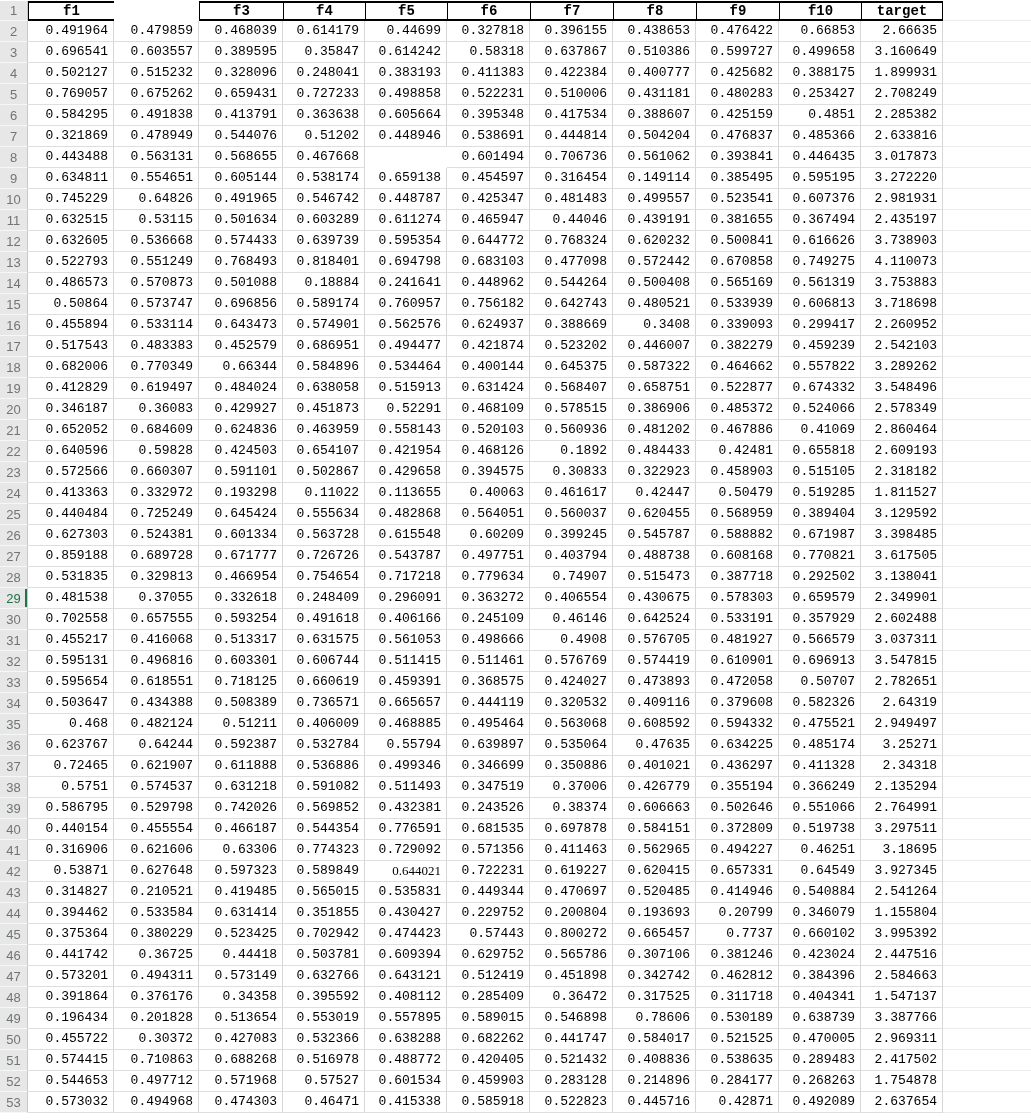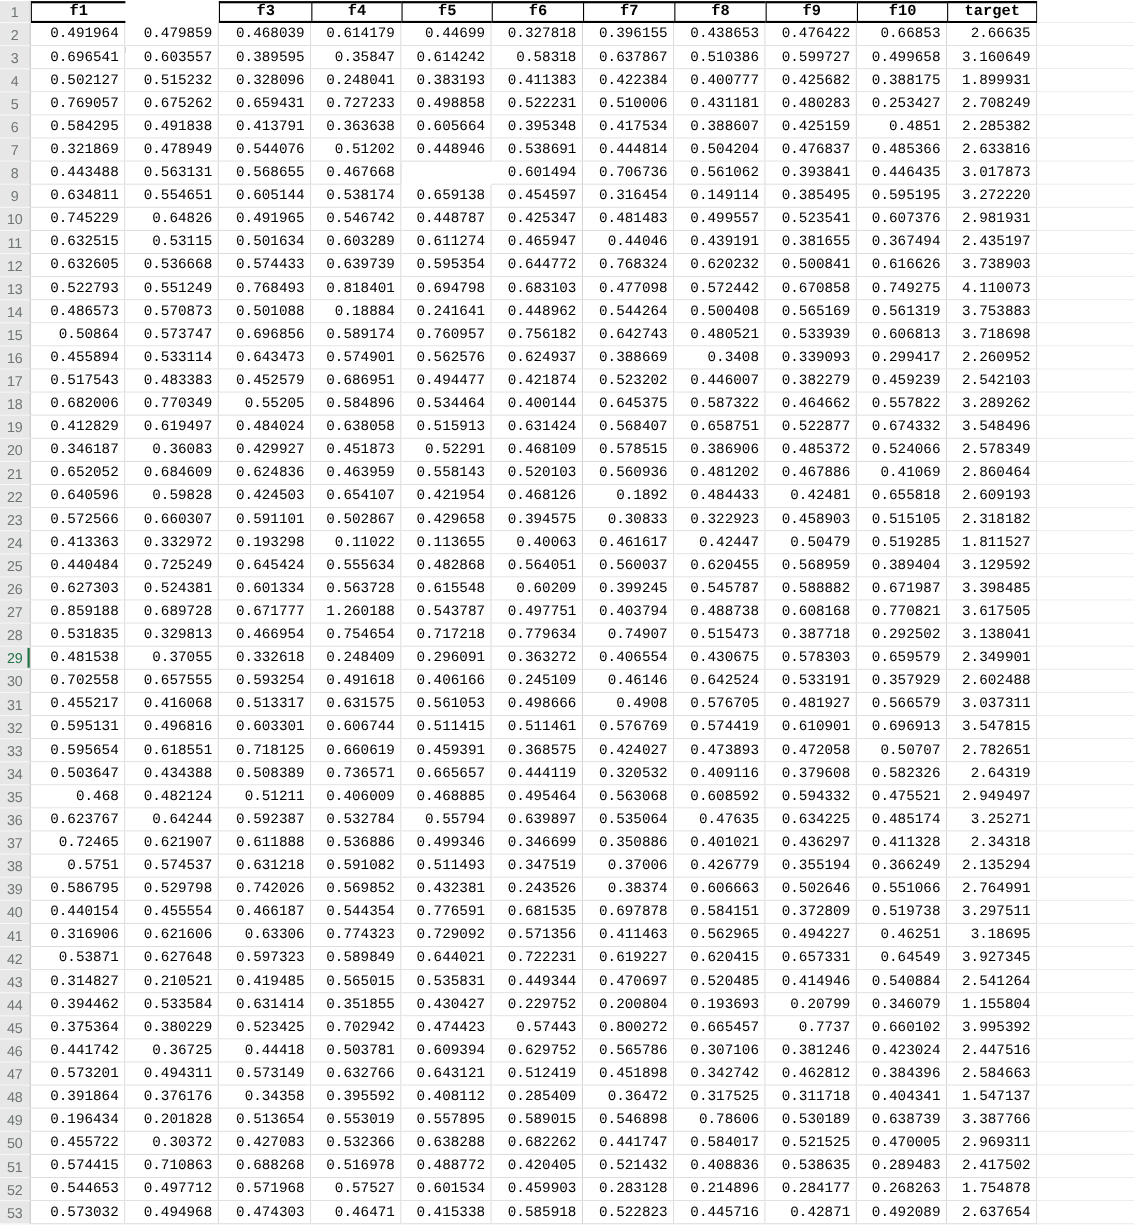--- a/index.html
+++ b/index.html
@@ -353,21 +353,21 @@
         <div class="cell" style="width: 83px;">0.446007</div>
         <div class="cell" style="width: 83px;">0.382279</div>
         <div class="cell" style="width: 82px;">0.459239</div>
         <div class="cell" style="width: 82px;">2.542103</div>
         <div class="filler"></div>
       </div>
       <div class="row">
         <div class="rowhead">18</div>
         <div class="cell" style="width: 86px;">0.682006</div>
         <div class="cell" style="width: 85px;">0.770349</div>
-        <div class="cell" style="width: 84px;">0.55205</div>
+        <div class="cell" style="width: 84px;">0.66344</div>
         <div class="cell" style="width: 82px;">0.584896</div>
         <div class="cell" style="width: 82px;">0.534464</div>
         <div class="cell" style="width: 83px;">0.400144</div>
         <div class="cell" style="width: 83px;">0.645375</div>
         <div class="cell" style="width: 83px;">0.587322</div>
         <div class="cell" style="width: 83px;">0.464662</div>
         <div class="cell" style="width: 82px;">0.557822</div>
         <div class="cell" style="width: 82px;">3.289262</div>
         <div class="filler"></div>
       </div>
@@ -489,21 +489,21 @@
         <div class="cell" style="width: 83px;">0.588882</div>
         <div class="cell" style="width: 82px;">0.671987</div>
         <div class="cell" style="width: 82px;">3.398485</div>
         <div class="filler"></div>
       </div>
       <div class="row">
         <div class="rowhead">27</div>
         <div class="cell" style="width: 86px;">0.859188</div>
         <div class="cell" style="width: 85px;">0.689728</div>
         <div class="cell" style="width: 84px;">0.671777</div>
-        <div class="cell" style="width: 82px;">1.260188</div>
+        <div class="cell" style="width: 82px;">0.726726</div>
         <div class="cell" style="width: 82px;">0.543787</div>
         <div class="cell" style="width: 83px;">0.497751</div>
         <div class="cell" style="width: 83px;">0.403794</div>
         <div class="cell" style="width: 83px;">0.488738</div>
         <div class="cell" style="width: 83px;">0.608168</div>
         <div class="cell" style="width: 82px;">0.770821</div>
         <div class="cell" style="width: 82px;">3.617505</div>
         <div class="filler"></div>
       </div>
       <div class="row">
@@ -715,21 +715,21 @@
         <div class="cell" style="width: 82px;">0.46251</div>
         <div class="cell" style="width: 82px;">3.18695</div>
         <div class="filler"></div>
       </div>
       <div class="row">
         <div class="rowhead">42</div>
         <div class="cell" style="width: 86px;">0.53871</div>
         <div class="cell" style="width: 85px;">0.627648</div>
         <div class="cell" style="width: 84px;">0.597323</div>
         <div class="cell" style="width: 82px;">0.589849</div>
-        <div class="cell" style="width: 82px;">0.644021</div>
+        <div class="cell" style="width: 82px; font-family: Liberation Serif, serif;">0.644021</div>
         <div class="cell" style="width: 83px;">0.722231</div>
         <div class="cell" style="width: 83px;">0.619227</div>
         <div class="cell" style="width: 83px;">0.620415</div>
         <div class="cell" style="width: 83px;">0.657331</div>
         <div class="cell" style="width: 82px;">0.64549</div>
         <div class="cell" style="width: 82px;">3.927345</div>
         <div class="filler"></div>
       </div>
       <div class="row">
         <div class="rowhead">43</div>

